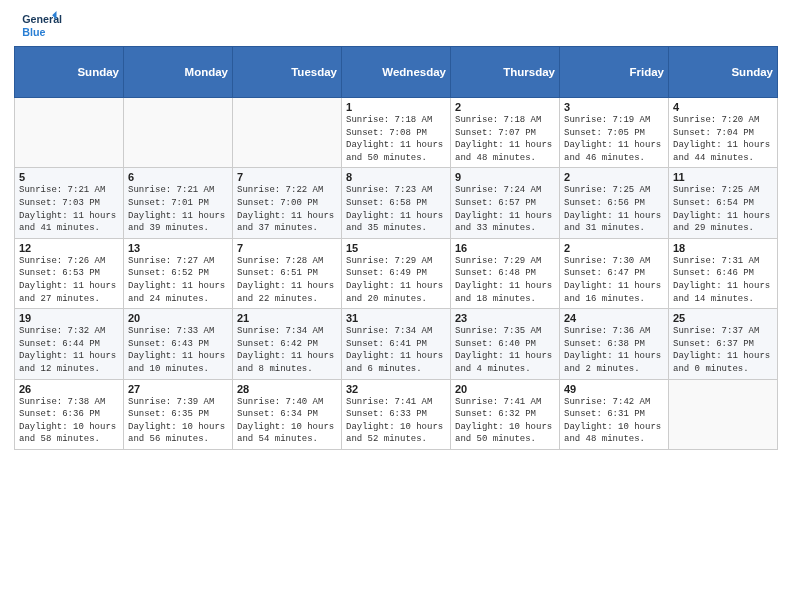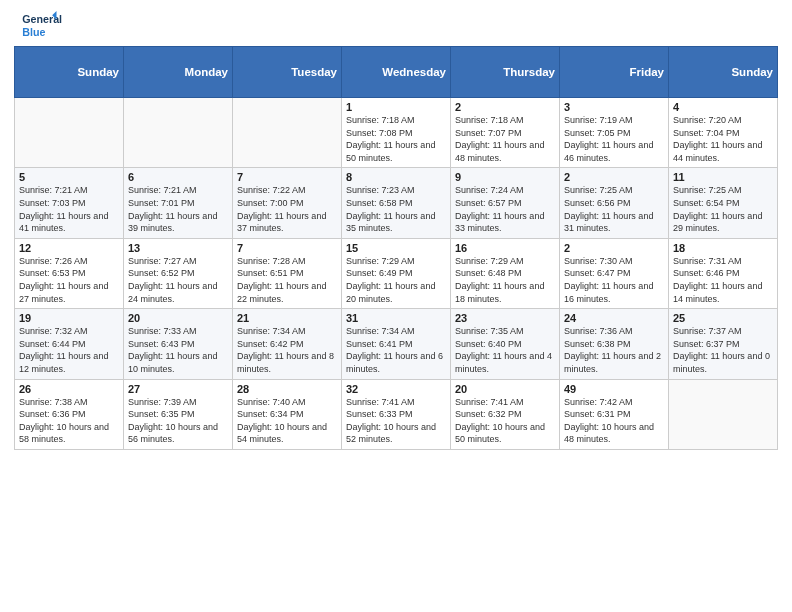--- a/index.html
+++ b/index.html
@@ -72,20 +72,21 @@
       font-size: 11px;
       font-weight: bold;
       color: #222;
       display: block;
       margin-bottom: 1px;
     }
     .day-info {
       font-size: 9px;
       color: #333;
       line-height: 1.4;
+      font-family: Liberation Mono, monospace;
     }
     .empty-cell {
       background: #f9f9f9 !important;
     }
   </style>
 </head>
 <body>
 
 <div class="page">
   <div class="header">

